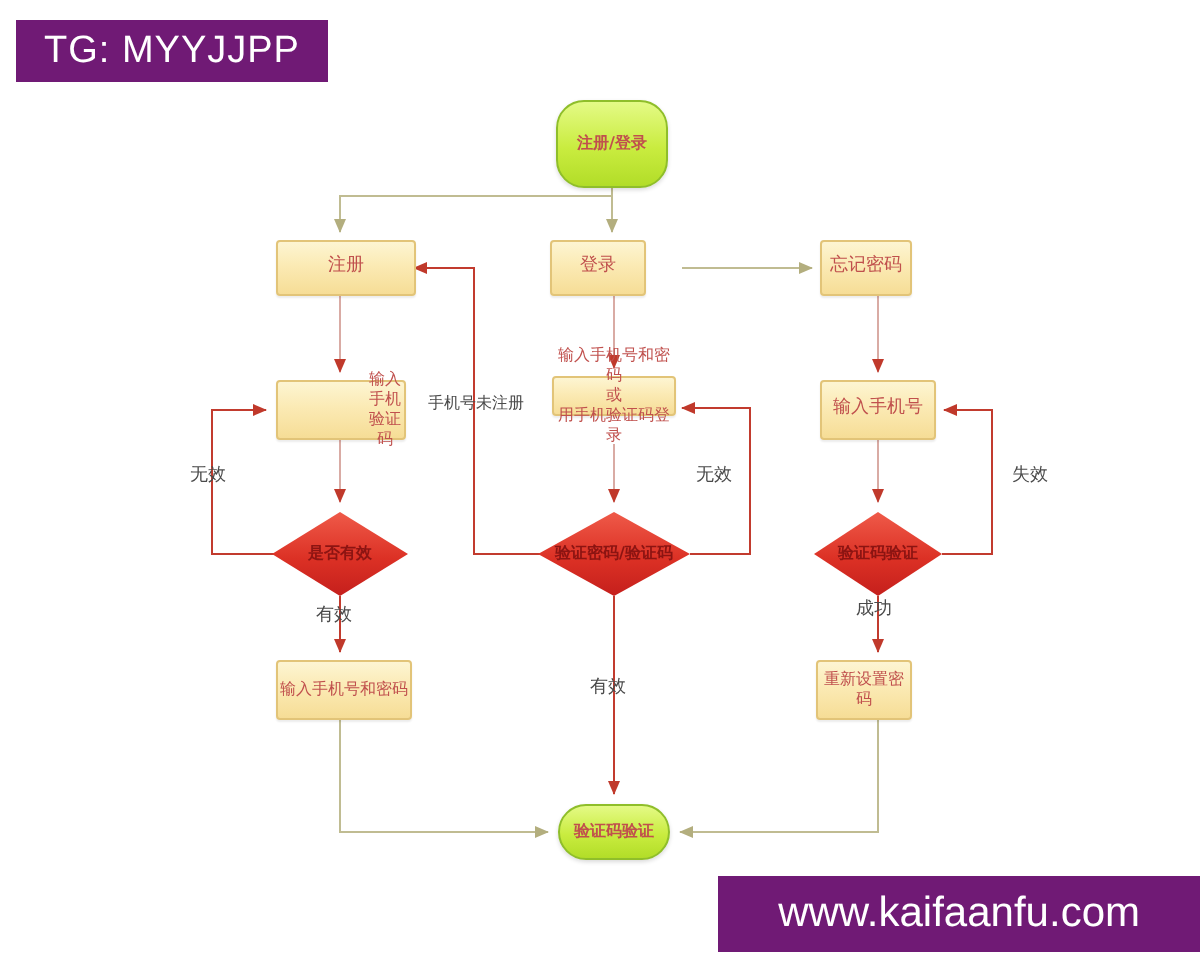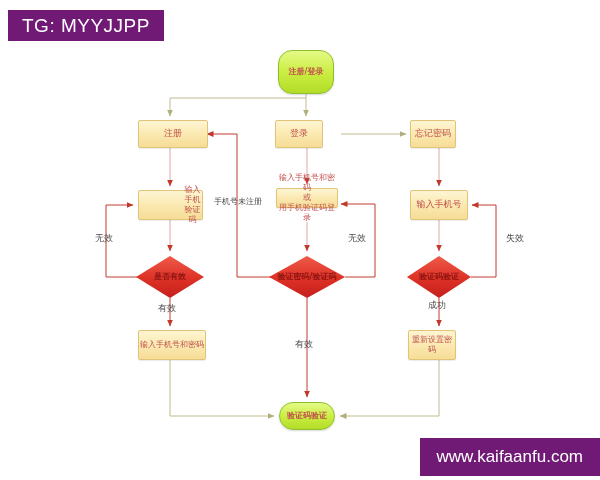--- a/index.html
+++ b/index.html
@@ -6,21 +6,21 @@
   .stage{
     position:relative;width:600px;height:480px;background:#ffffff;overflow:hidden;
     font-family:"DejaVu Sans","Liberation Sans",sans-serif;
   }
   .badge{
     position:absolute;background:#701a75;color:#ffffff;
     font-family:"Liberation Sans",sans-serif;
     display:flex;align-items:center;justify-content:center;
   }
   .badge-top{left:8px;top:10px;height:31px;padding:0 14px;font-size:19px;letter-spacing:.5px;}
-  .badge-bottom{right:0;bottom:4px;height:38px;padding:0 17px;font-size:17px;}
+  .badge-bottom{right:0;bottom:4px;height:38px;padding:0 30px;font-size:21px;}
   svg.wires{position:absolute;left:0;top:0;}
   .node{
     position:absolute;display:flex;align-items:center;justify-content:center;
     text-align:center;color:#c0504d;font-size:9px;line-height:1.25;
     box-sizing:border-box;
   }
   .ybox{
     background:linear-gradient(180deg,#fdf5d2 0%,#fbeab4 45%,#f6dd96 100%);
     border:1px solid #e2c478;border-radius:2px;
     box-shadow:0 1px 1px rgba(0,0,0,.08);

